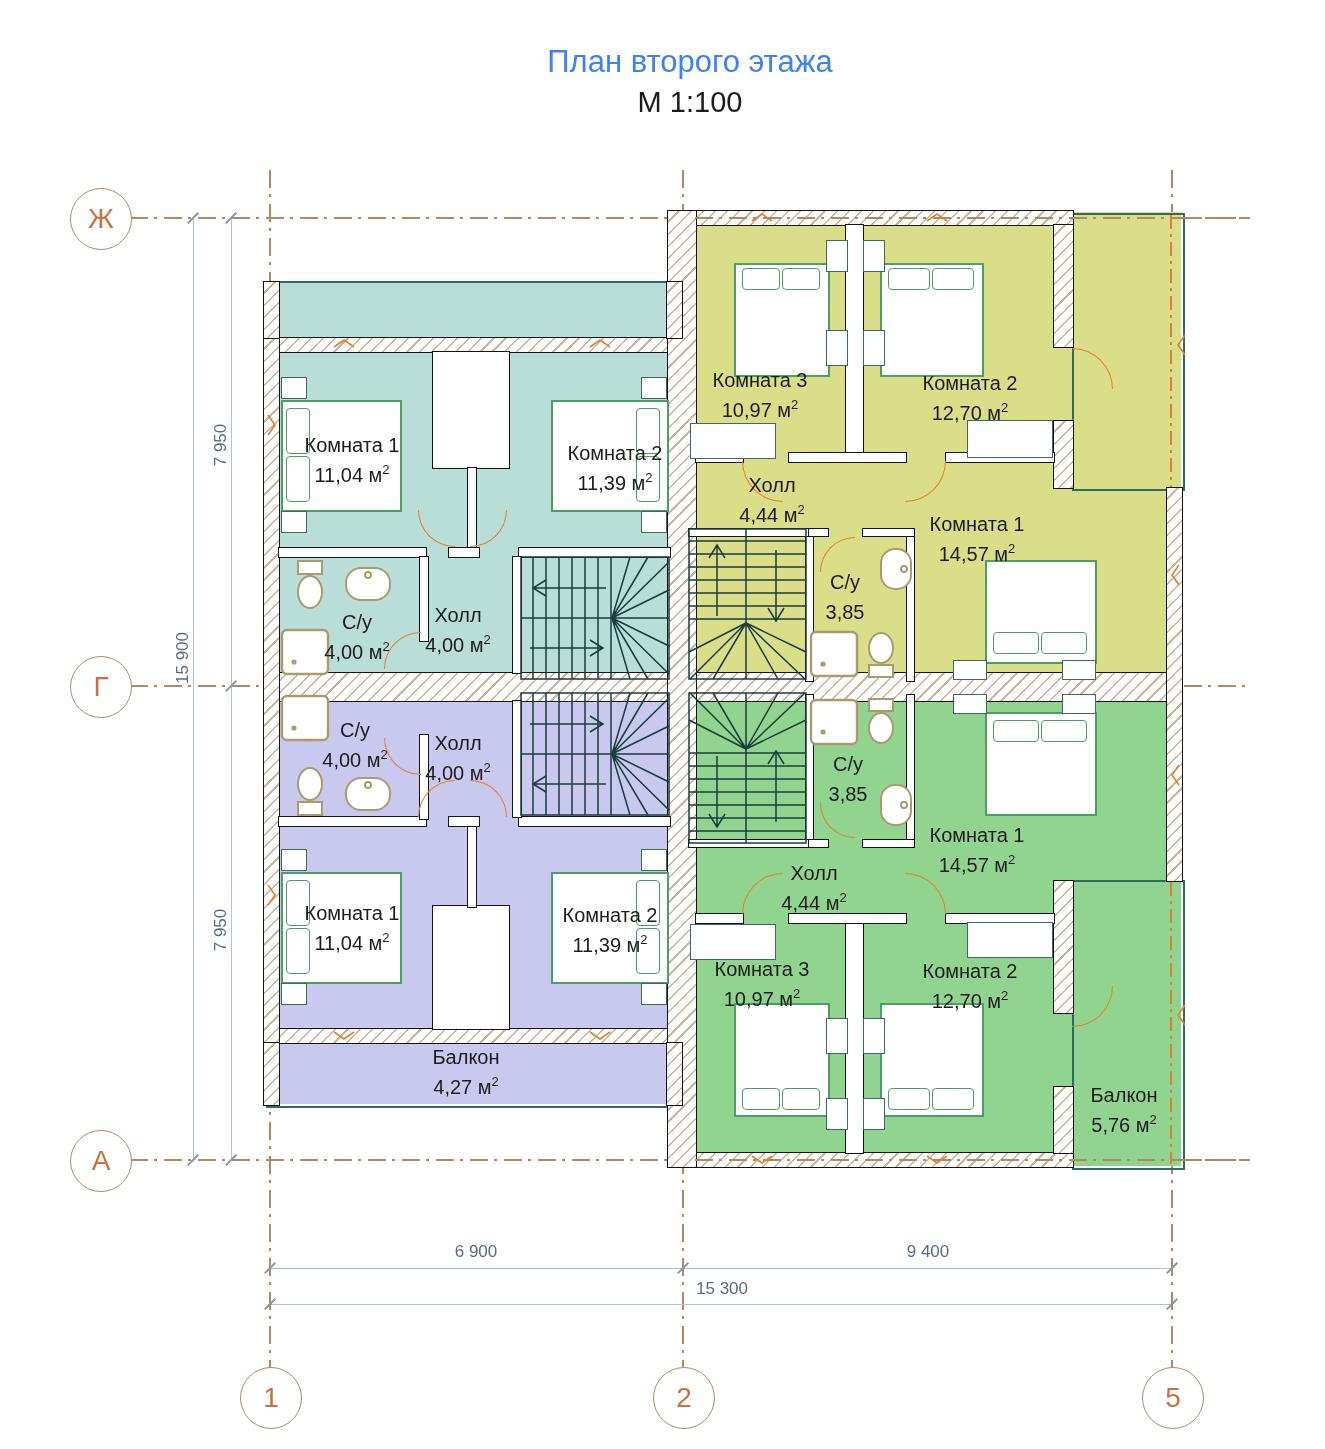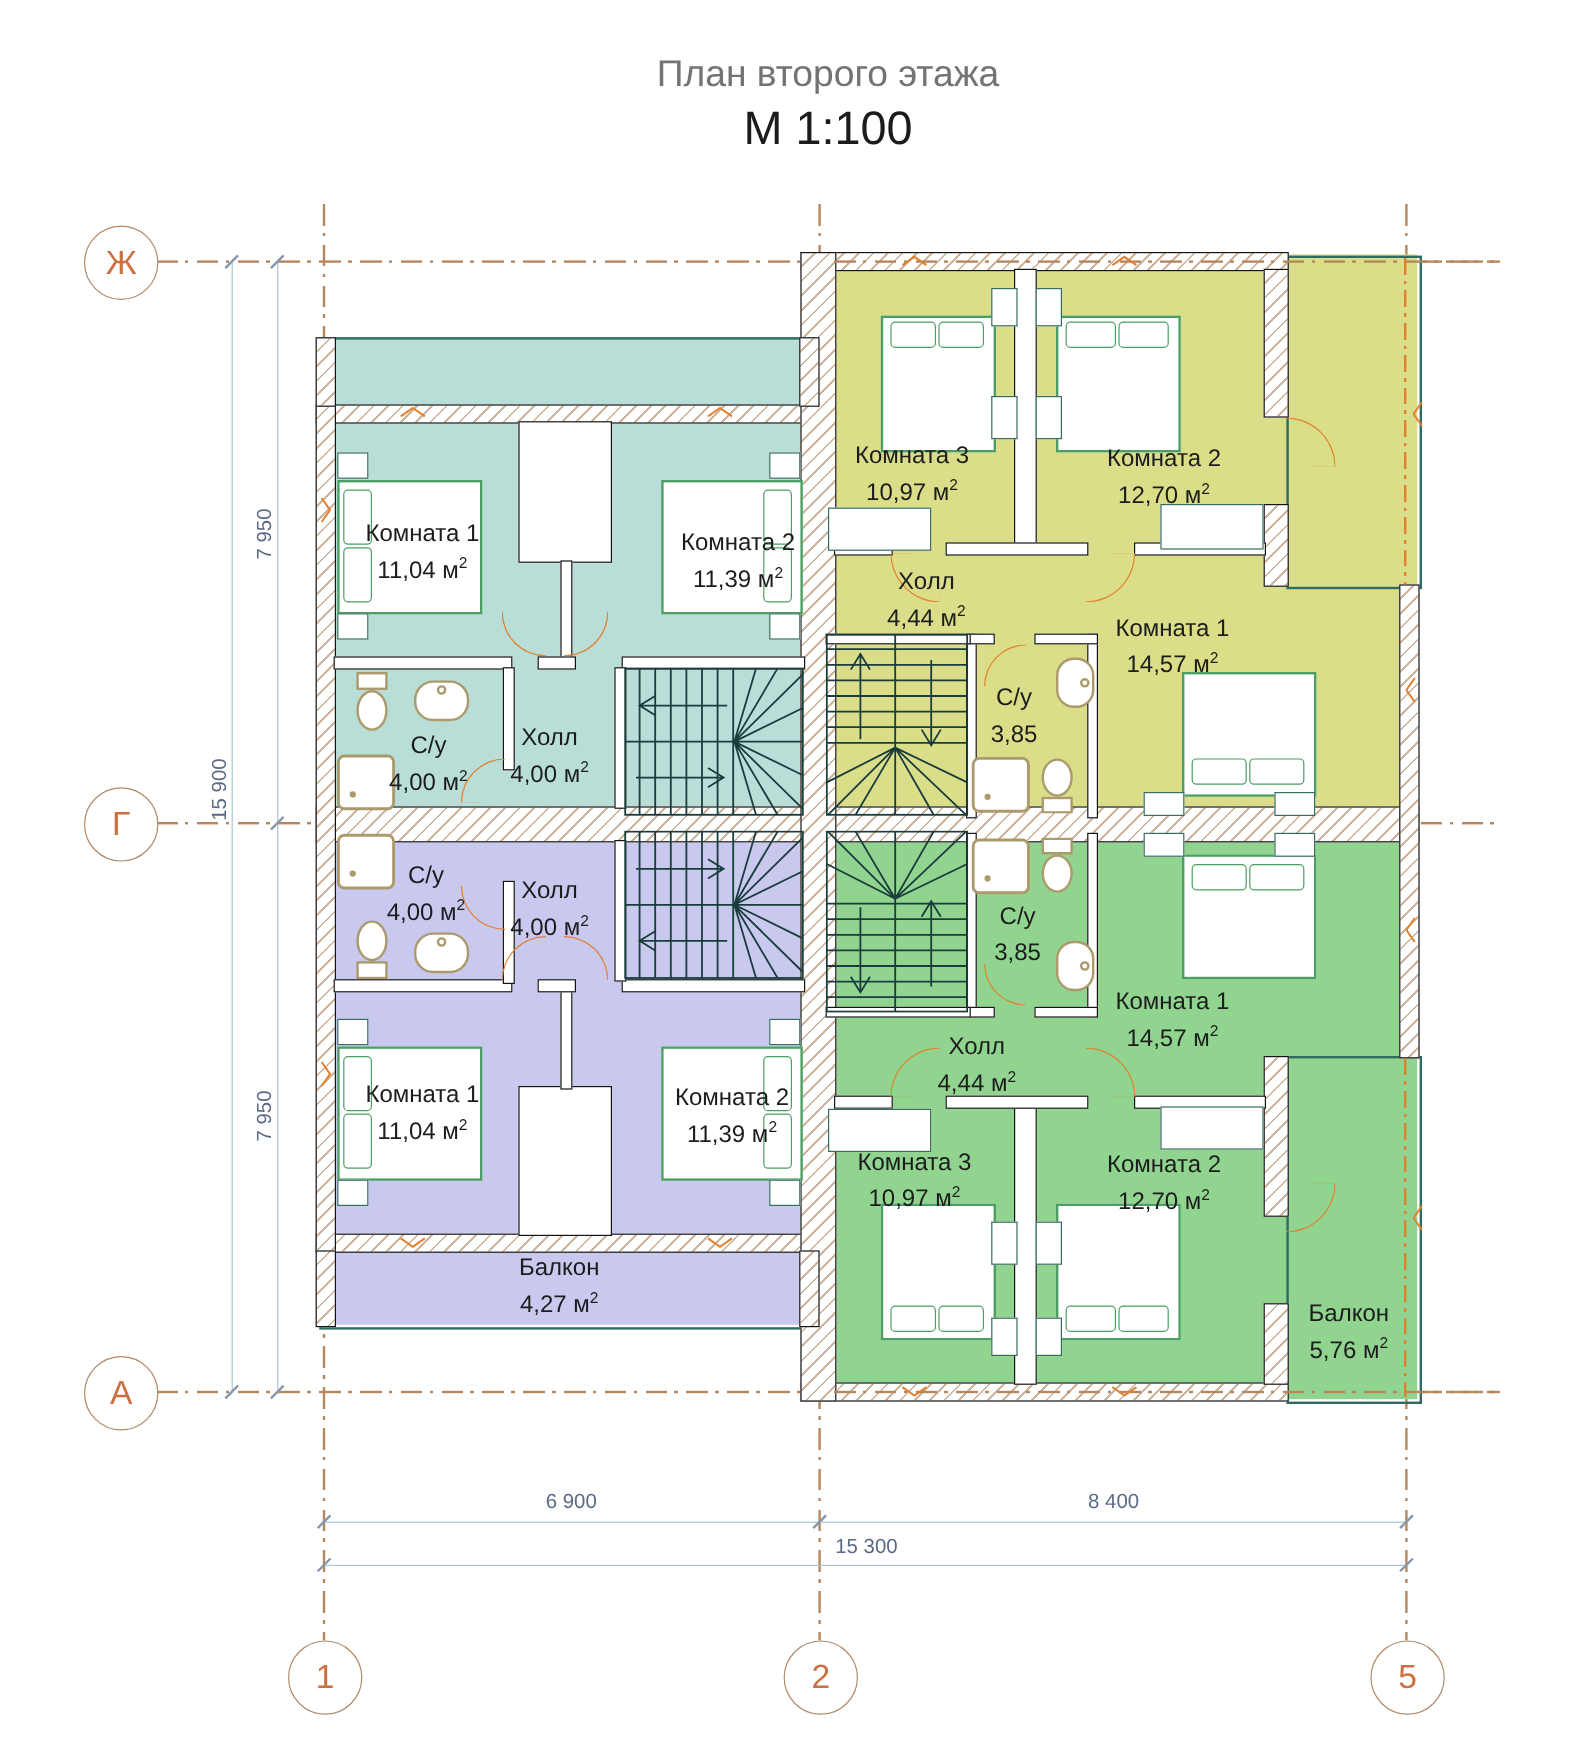--- a/index.html
+++ b/index.html
@@ -1,20 +1,20 @@
 <!DOCTYPE html>
 <html><head>
 <meta charset="utf-8">
 <style>
   html,body{margin:0;padding:0;background:#fff;}
   #plan{position:relative;width:1325px;height:1449px;background:#fff;overflow:hidden;
         font-family:"Liberation Sans","DejaVu Sans",sans-serif;}
   
-  .title{position:absolute;left:690px;top:44px;transform:translateX(-50%);font-size:31px;color:#737373;}
-  .subtitle{position:absolute;left:690px;top:86px;transform:translateX(-50%);font-size:39px;color:#1b1b1b;}
+  .title{position:absolute;left:690px;top:44px;transform:translateX(-50%);font-size:31px;color:#3b82f6;}
+  .subtitle{position:absolute;left:690px;top:86px;transform:translateX(-50%);font-size:29px;color:#1b1b1b;}
   
   .gridH{position:absolute;height:1.5px;z-index:1;
     background:repeating-linear-gradient(90deg,#b5875f 0 18px,transparent 18px 24px,#b5875f 24px 27px,transparent 27px 34px);}
   .gridV{position:absolute;width:1.5px;z-index:1;
     background:repeating-linear-gradient(180deg,#b5875f 0 18px,transparent 18px 24px,#b5875f 24px 27px,transparent 27px 34px);}
   .gridOv{z-index:6;}
   .gridOvOrange{position:absolute;width:1.5px;z-index:6;
     background:repeating-linear-gradient(180deg,#dd8030 0 14px,transparent 14px 19px,#dd8030 19px 22px,transparent 22px 27px);}
   
   .axc{position:absolute;width:60px;height:60px;border-radius:50%;border:1.5px solid #b08a6a;background:#fff;
@@ -97,21 +97,21 @@
   <div class="dim rot" style="left:221px;top:930px">7 950</div>
   <div class="tick" style="left:231px;top:218px"></div>
   <div class="tick" style="left:231px;top:686px"></div>
   <div class="tick" style="left:231px;top:1160px"></div>
   <div class="tick" style="left:193px;top:218px"></div>
   <div class="tick" style="left:193px;top:1160px"></div>
 
   <div class="dimlnH" style="left:270px;top:1268px;width:902px"></div>
   <div class="dimlnH" style="left:270px;top:1304px;width:902px"></div>
   <div class="dim" style="left:476px;top:1252px">6 900</div>
-  <div class="dim" style="left:928px;top:1252px">8 400</div>
+  <div class="dim" style="left:928px;top:1252px">9 400</div>
   <div class="dim" style="left:722px;top:1289px">15 300</div>
   <div class="tick" style="left:270px;top:1268px"></div>
   <div class="tick" style="left:683px;top:1268px"></div>
   <div class="tick" style="left:1172px;top:1268px"></div>
   <div class="tick" style="left:270px;top:1304px"></div>
   <div class="tick" style="left:1172px;top:1304px"></div>
 
   <div class="fill" style="left:263px;top:281px;width:418px;height:391px;background:#b9ded8"></div>
   <div class="fill" style="left:263px;top:700px;width:418px;height:404px;background:#c9c8ee"></div>
   <div class="fill" style="left:667px;top:212px;width:514px;height:460px;background:#dade88"></div>

